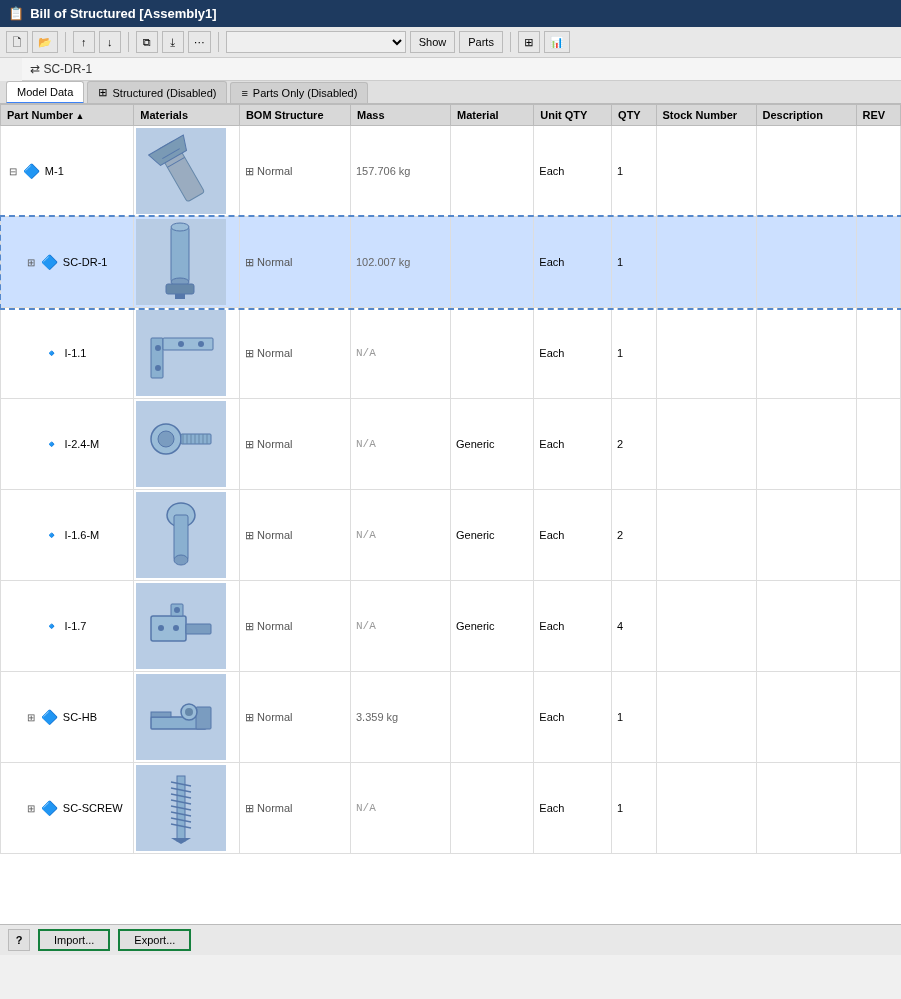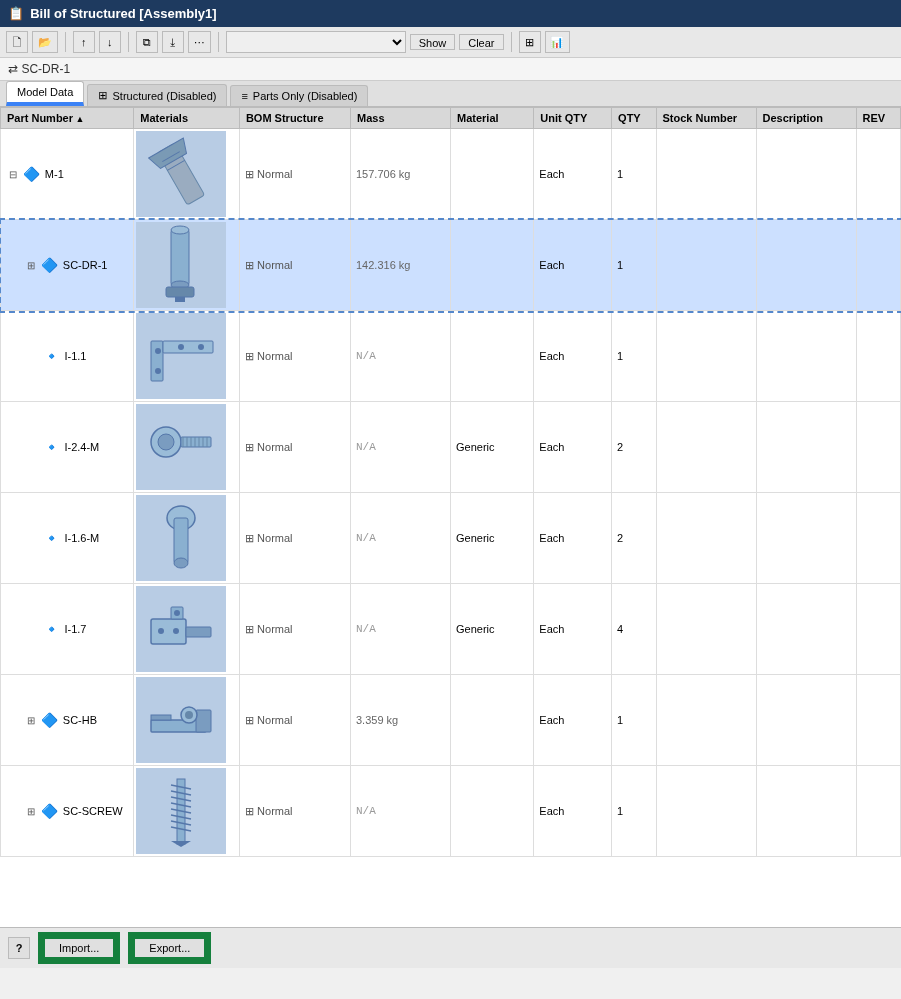--- a/index.html
+++ b/index.html
@@ -39,29 +39,30 @@
       height: 22px;
       font-size: 11px;
       border: 1px solid #bbb;
     }
     .toolbar .btn-text {
       background: #e8e8e8;
       border: 1px solid #bbb;
       padding: 2px 8px;
       cursor: pointer;
       font-size: 11px;
-      height: 16px;
+      height: 22px;
     }
 
     .path-bar {
       background: #f5f5f5;
       border-bottom: 1px solid #ccc;
       padding: 4px 8px;
       font-size: 12px;
       color: #333;
+      margin-left: 22px;
     }
 
     .tab-bar {
       background: #e0e0e0;
       border-bottom: 1px solid #bbb;
       padding: 0 6px;
       display: flex;
       align-items: flex-end;
       gap: 3px;
     }
@@ -72,21 +73,21 @@
       background: #d0d0d0;
       cursor: pointer;
       font-size: 11px;
       border-radius: 3px 3px 0 0;
       display: flex;
       align-items: center;
       gap: 5px;
     }
     .tab.active {
       background: white;
-      border-bottom: 4px solid #3b82f6;
+      border-bottom: 1px solid #3b82f6;
     }
 
     .bom-table-container {
       background: white;
       overflow: auto;
       height: 820px;
     }
 
     table {
       width: 100%;
@@ -180,21 +181,21 @@
     .footer-bar {
       background: #e8e8e8;
       border-top: 1px solid #bbb;
       padding: 4px 8px;
       display: flex;
       gap: 8px;
       align-items: center;
     }
     .footer-btn {
       background: #e0e0e0;
-      border: 7px solid #15803d;
+      border: 2px solid #15803d;
       padding: 3px 14px;
       cursor: pointer;
       font-size: 11px;
       min-width: 70px;
     }
     .help-btn {
       background: #e0e0e0;
       border: 1px solid #bbb;
       width: 22px; height: 22px;
       cursor: pointer;
@@ -231,21 +232,21 @@
   <button>↓</button>
   <div class="separator"></div>
   <button>⧉</button>
   <button>⤓</button>
   <button>⋯</button>
   <div class="separator"></div>
   <select>
     <option></option>
   </select>
   <button class="btn-text">Show</button>
-  <button class="btn-text">Clear</button>
+  <button class="btn-text">Parts</button>
   <div class="separator"></div>
   <button>⊞</button>
   <button>📊</button>
 </div>
 
 <div class="path-bar">
   <span>⇄</span>
   <span>SC-DR-1</span>
 </div>
 
@@ -342,21 +343,21 @@
       <ellipse cx="39" cy="60" rx="9" ry="4" fill="#7a9cc0" stroke="#5577aa" stroke-width="1"></ellipse>
       <rect x="25" y="62" width="28" height="10" rx="2" fill="#6688aa" stroke="#5577aa" stroke-width="1"></rect>
       <rect x="34" y="72" width="10" height="5" fill="#5577aa"></rect>
     </svg>
             </div>
           </td>
           <td><div class="bom-icon">
               <span class="bom-icon-sym">⊞</span>
               <span>Normal</span>
             </div></td>
-          <td class="mass-cell">142.316 kg</td>
+          <td class="mass-cell">102.007 kg</td>
           <td></td>
           <td>Each</td>
           <td>1</td>
           <td></td>
           <td></td>
           <td></td>
         </tr>
         <tr>
           <td style="padding-left: 24px; height: 90px;">
             <div class="part-number-cell">

